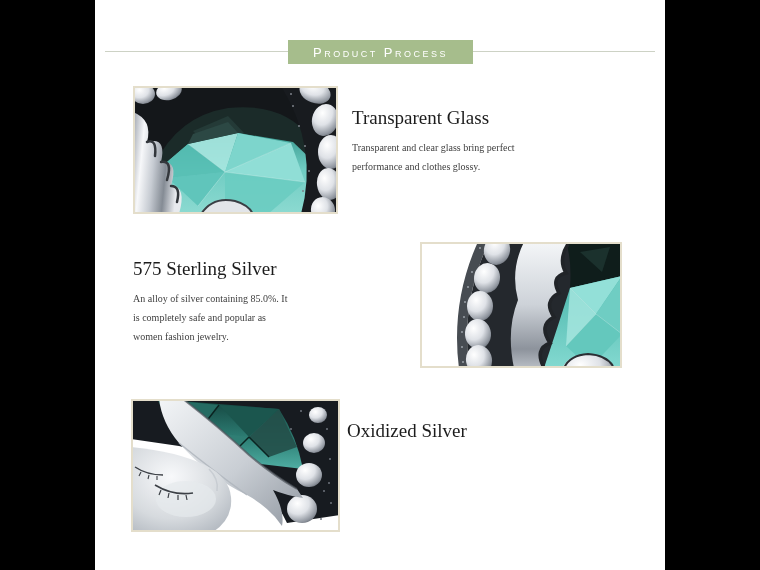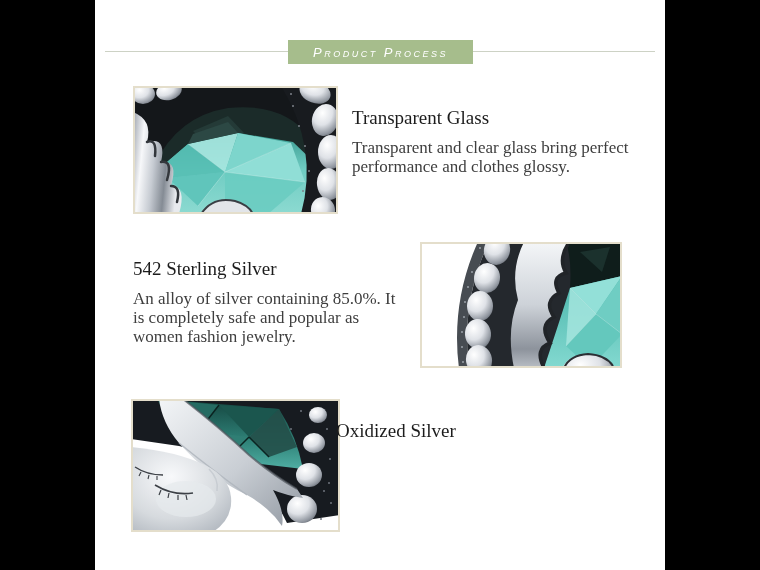--- a/index.html
+++ b/index.html
@@ -3,39 +3,39 @@
 <meta charset="utf-8">
 <style>
   html,body{margin:0;padding:0;background:#000;}
   .canvas{position:relative;width:760px;height:570px;background:#000;overflow:hidden;
           font-family:"Liberation Serif", serif;}
   .content{position:absolute;left:95px;top:0;width:570px;height:570px;background:#ffffff;}
 
   
   .header-rule{position:absolute;left:10px;top:51px;width:550px;height:1px;background:#cdd2c5;}
   .header-box{position:absolute;left:193px;top:40px;width:185px;height:24px;background:#a6bd8c;
-              display:flex;align-items:center;justify-content:center;font-style:italic;}
+              display:flex;align-items:center;justify-content:center;}
   .header-label{color:#ffffff;font-family:"Liberation Sans", sans-serif;font-size:13px;
                 font-variant:small-caps;letter-spacing:2.5px;line-height:1;}
 
   
   .img-box{position:absolute;}
   .img-box svg{display:block;}
   .s1 .img-box{left:38px;top:86px;}
   .s2 .img-box{left:325px;top:242px;}
   .s3 .img-box{left:36px;top:399px;}
 
   
   .text-block{position:absolute;}
   .s1 .text-block{left:257px;top:105px;}
   .s2 .text-block{left:38px;top:256px;}
-  .s3 .text-block{left:241px;top:418px;}
+  .s3 .text-block{left:252px;top:418px;}
   .feature-heading{font-size:19px;line-height:26px;color:#1c1c1c;margin:0 0 7px 0;font-weight:normal;
                    white-space:nowrap;}
-  .body-line{font-size:17px;line-height:19px;color:#3e3e3e;white-space:nowrap;}
+  .body-line{font-size:10px;line-height:19px;color:#3e3e3e;white-space:nowrap;}
 </style>
 </head>
 <body>
 
 <div class="canvas">
   <div class="content">
 
     <div class="header-rule"></div>
     <div class="header-box">
       <span class="header-label">Product Process</span>
@@ -105,21 +105,21 @@
       </div>
       <div class="text-block">
         <h2 class="feature-heading">Transparent Glass</h2>
         <div class="body-line">Transparent and clear glass bring perfect</div>
         <div class="body-line">performance and clothes glossy.</div>
       </div>
     </div>
 
     <div class="section s2">
       <div class="text-block">
-        <h2 class="feature-heading">542 Sterling Silver</h2>
+        <h2 class="feature-heading">575 Sterling Silver</h2>
         <div class="body-line">An alloy of silver containing 85.0%. It</div>
         <div class="body-line">is completely safe and popular as</div>
         <div class="body-line">women fashion jewelry.</div>
       </div>
       <div class="img-box">
         <svg width="202" height="126" viewBox="0 0 202 126">
           <defs>
             <linearGradient id="g2silv" x1="0" y1="0" x2="0" y2="1">
               <stop offset="0" stop-color="#f4f6f8"></stop>
                 <stop offset="0.5" stop-color="#cdd2d8"></stop>

